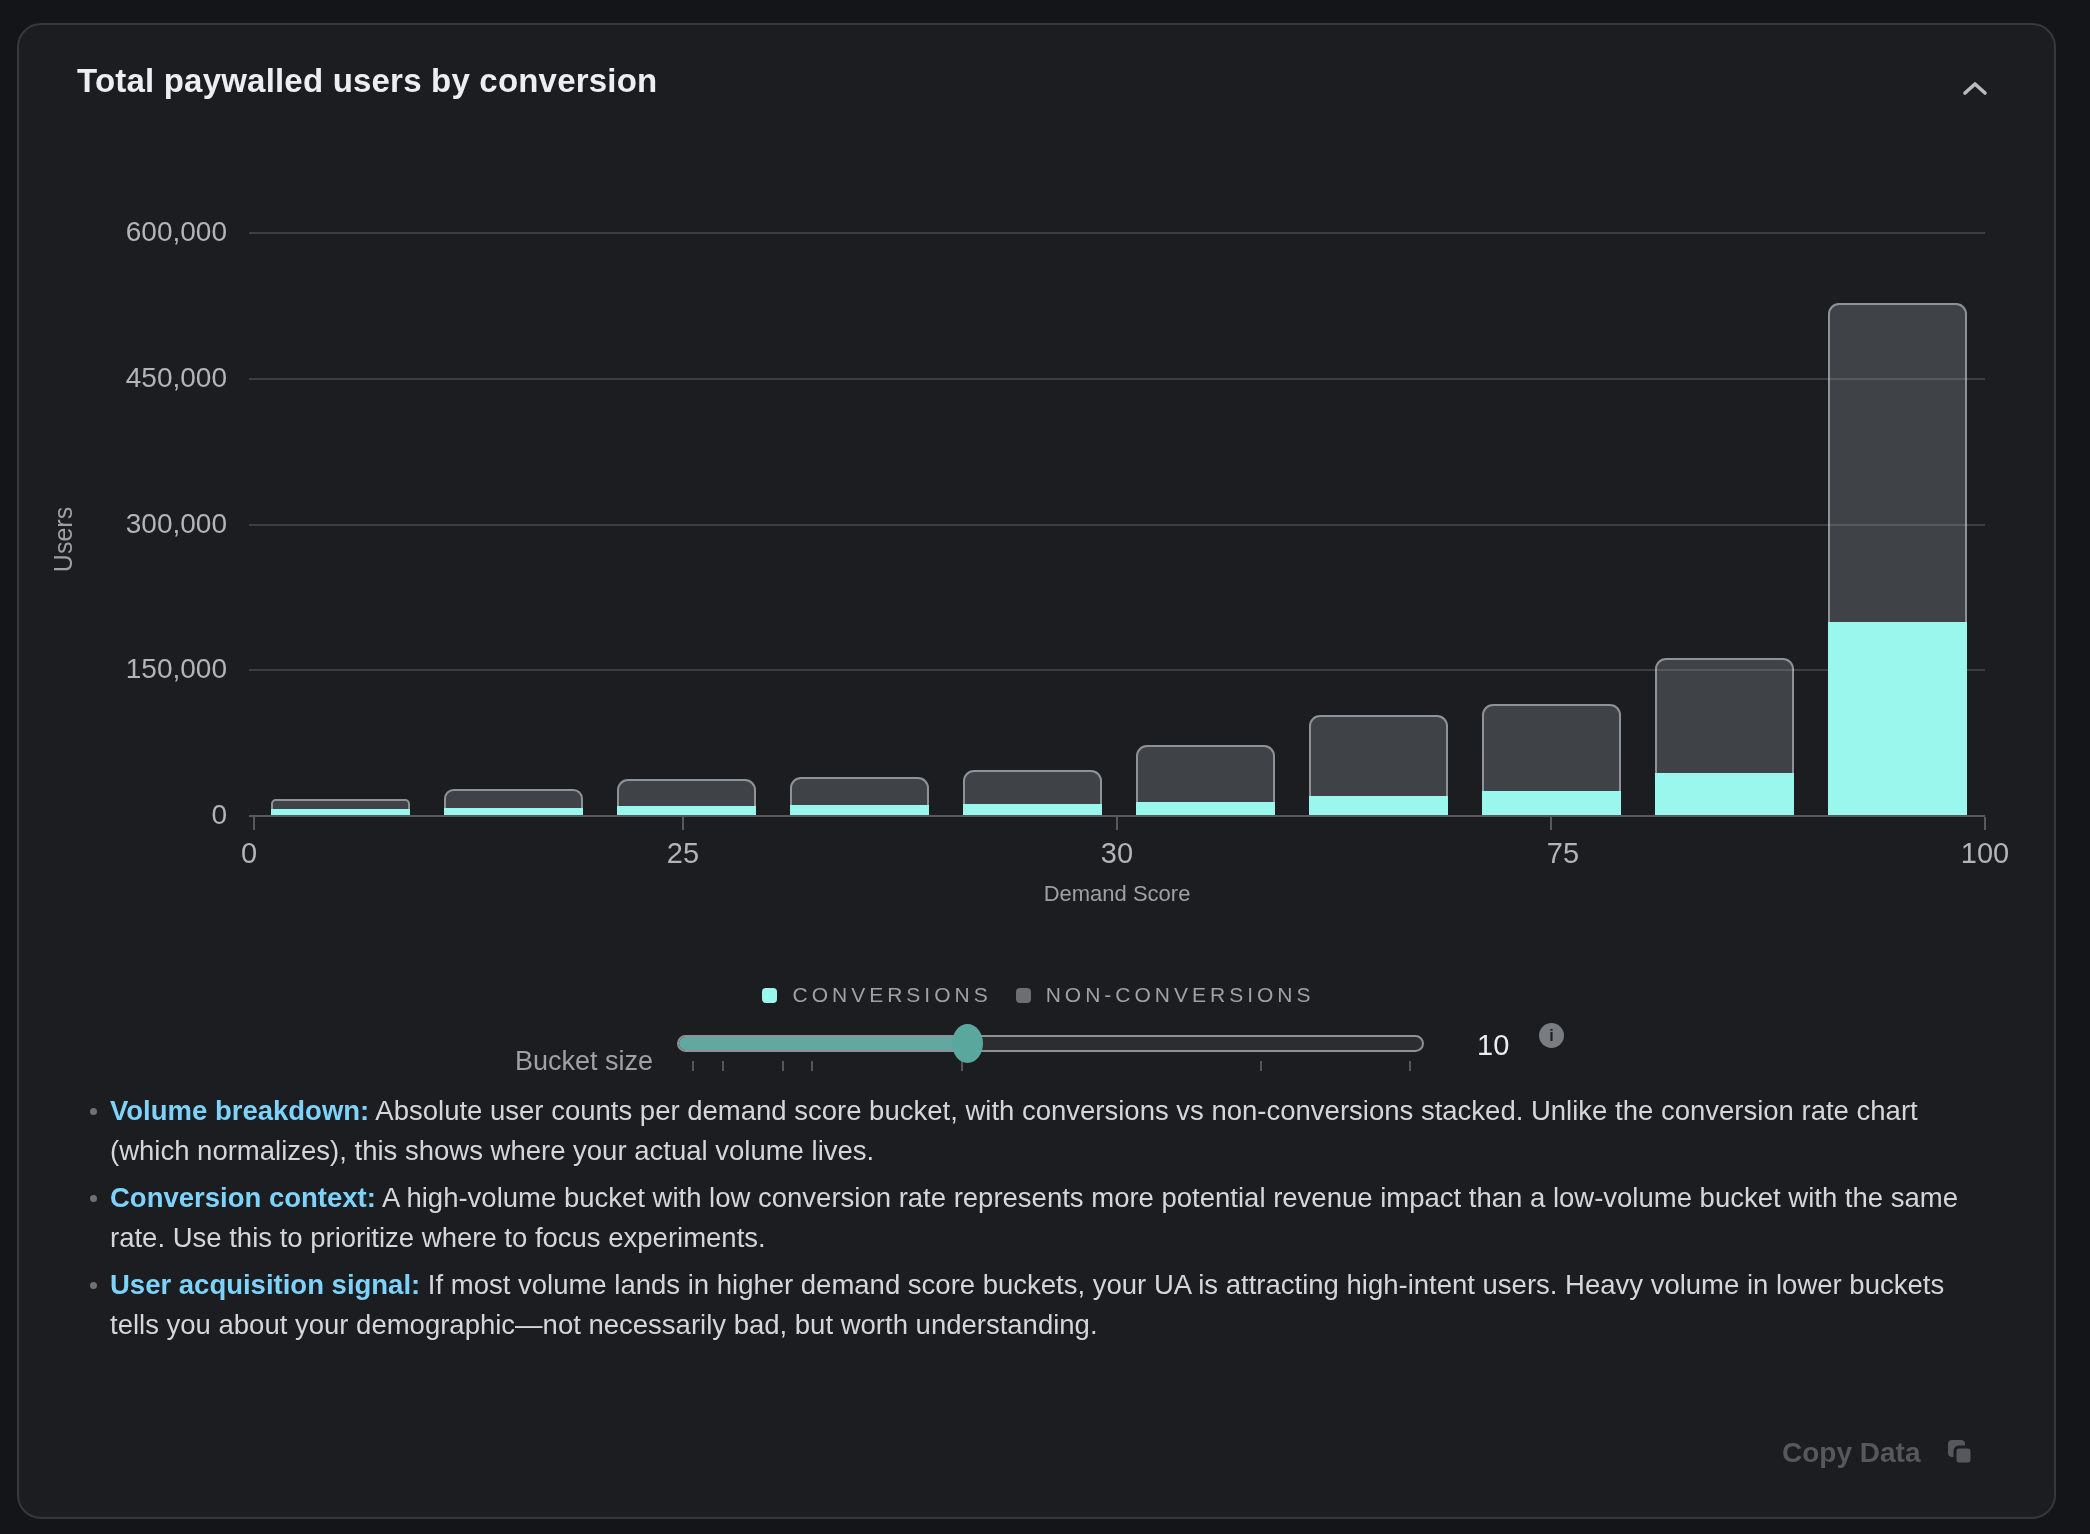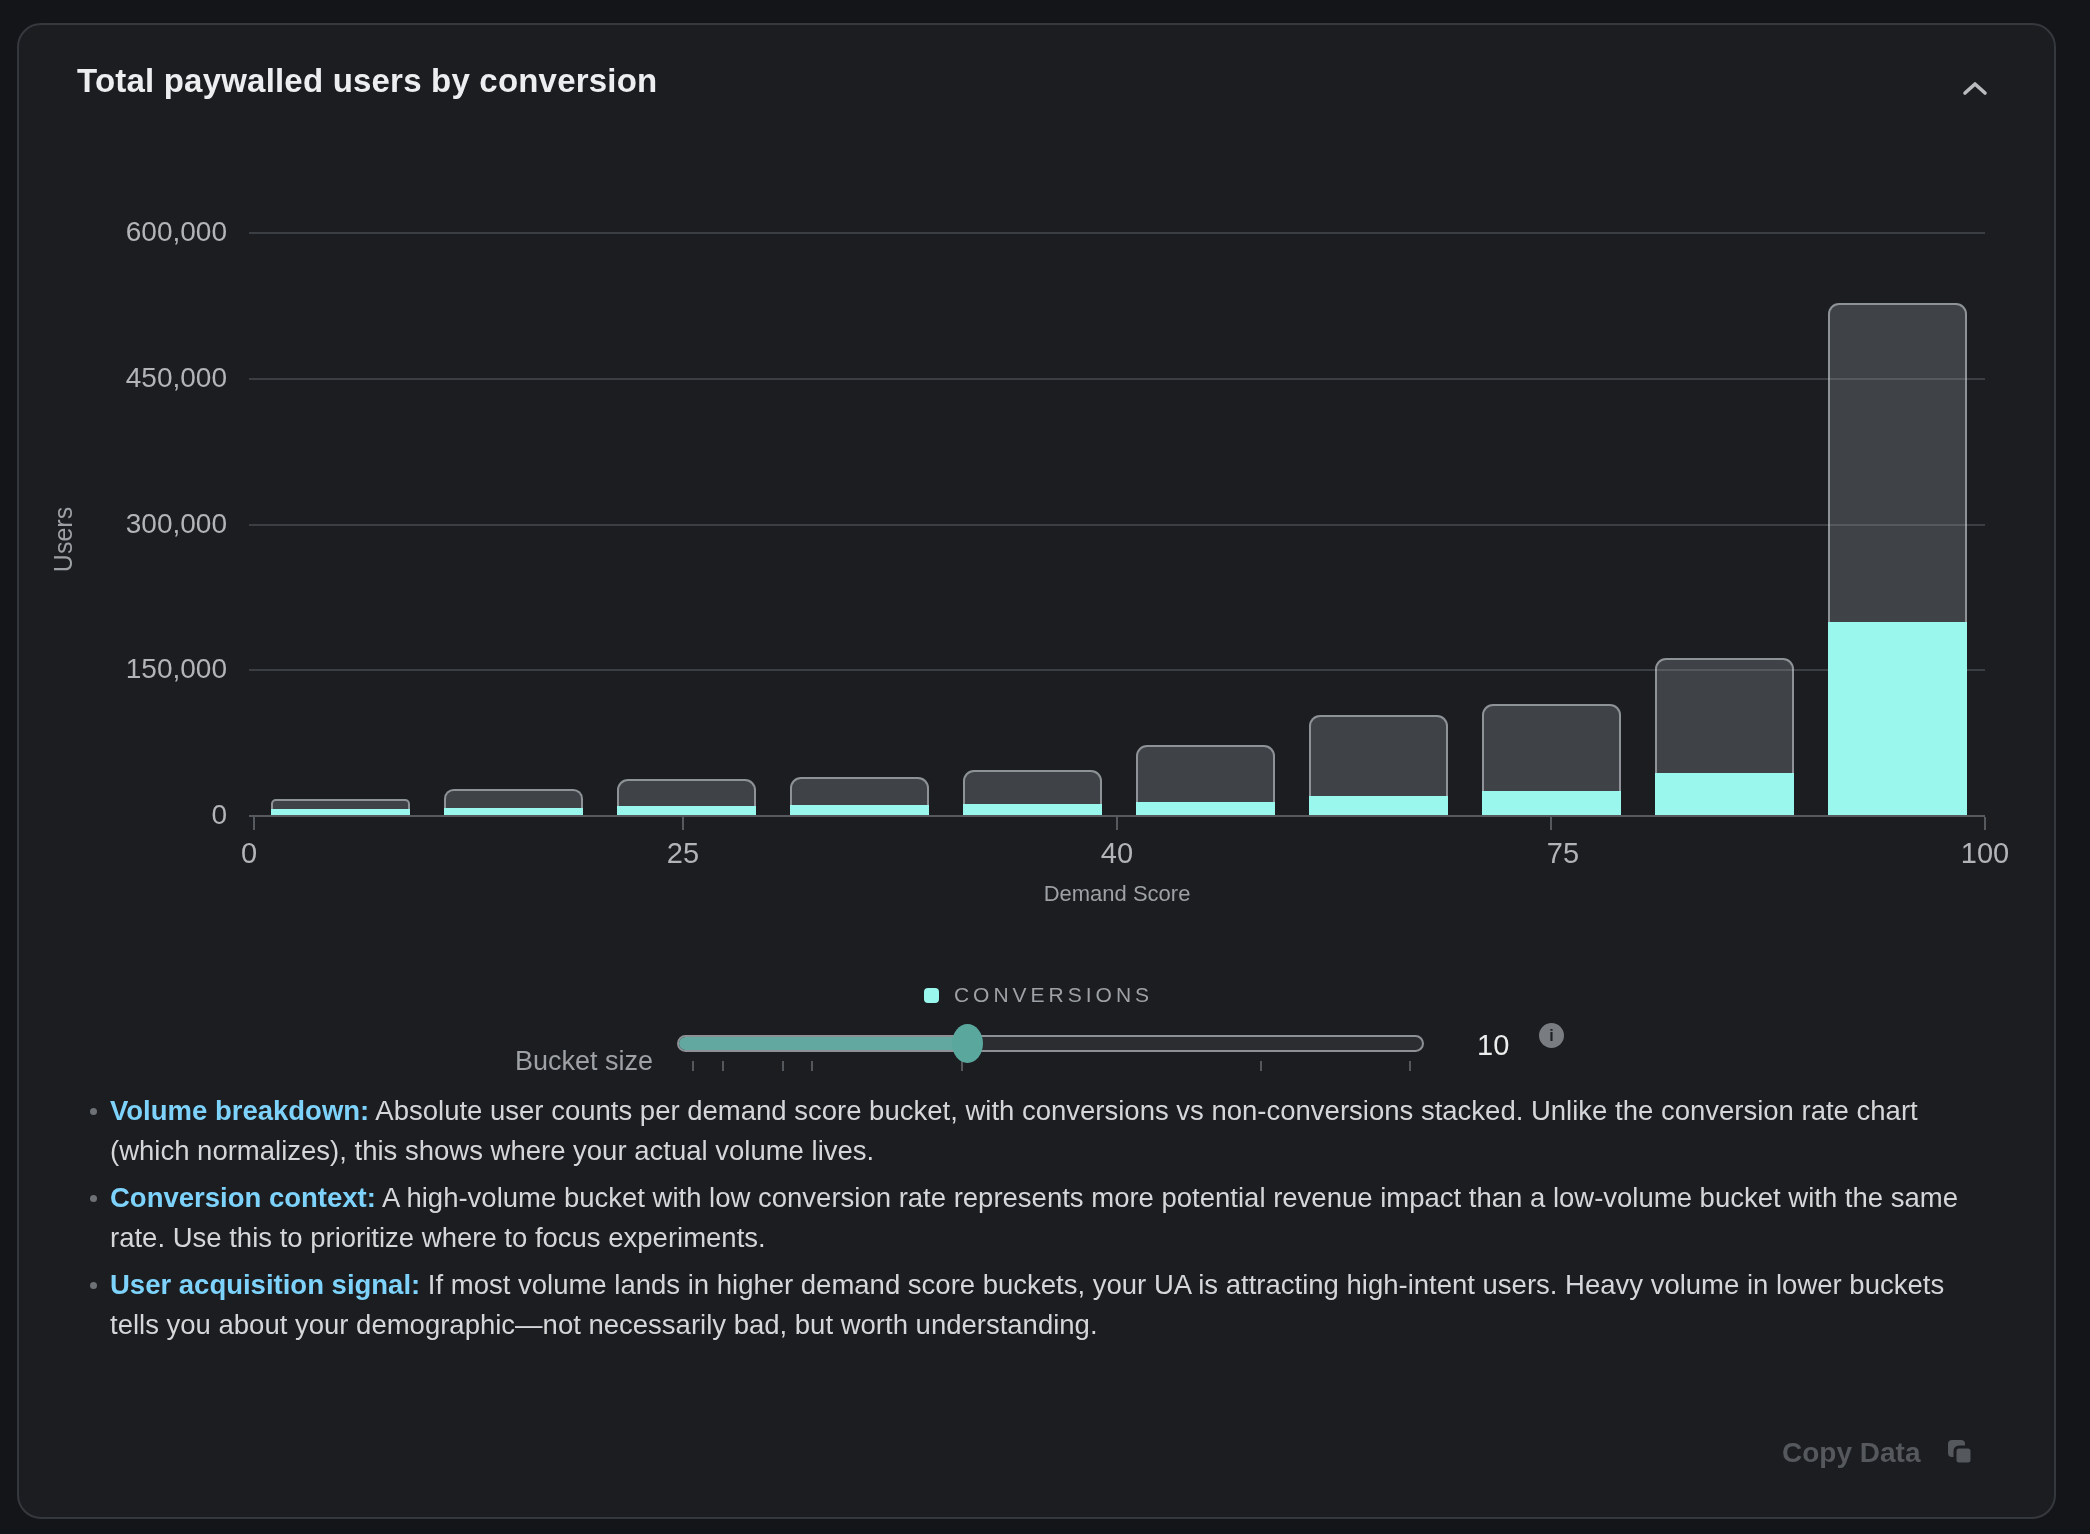--- a/index.html
+++ b/index.html
@@ -17,21 +17,21 @@
   .axisline{position:absolute;height:2px;background:#56595e;}
   .ytick-label{position:absolute;width:170px;text-align:right;font-size:28px;color:#b2b4b8;}
   .xtick-stub{position:absolute;width:2px;height:13px;background:#56595e;}
   .xtick-label{position:absolute;width:120px;text-align:center;font-size:29px;color:#b2b4b8;}
   .ylabel{position:absolute;font-size:25px;color:#9da0a4;transform:rotate(-90deg);white-space:nowrap;}
   .xlabel{position:absolute;width:400px;text-align:center;font-size:22px;color:#9da0a4;}
   .bar-seg-non{position:absolute;background:rgba(150,155,163,0.30);
     border:2px solid rgba(222,227,234,0.5);border-bottom:none;border-radius:11px 11px 0 0;}
   .bar-seg-conv{position:absolute;}
   
-  .legend{left:0;top:958px;width:2039px;display:flex;justify-content:center;align-items:center;gap:24px;flex-direction:column;}
+  .legend{left:0;top:958px;width:2039px;display:flex;justify-content:center;align-items:center;gap:24px;}
   .legend-item{display:flex;align-items:center;gap:15px;cursor:pointer;}
   .legend-swatch{width:15px;height:15px;border-radius:4px;}
   .legend-label{font-size:21px;letter-spacing:4px;color:#9ea1a5;font-weight:500;}
   
   .slider-label{left:383px;top:1021px;width:251px;text-align:right;font-size:27px;color:#9ea1a5;}
   .slider-track{left:658px;top:1010px;width:747px;height:17px;border-radius:9px;background:#2b2d31;
     border:2px solid #8d9095;cursor:pointer;}
   .slider-fill{position:absolute;left:0;top:0;height:100%;background:#62a8a0;border-radius:7px 0 0 7px;}
   .slider-thumb{left:933px;top:999px;width:31px;height:39px;border-radius:50%;background:#5aa79e;cursor:grab;}
   .slider-tick{position:absolute;top:1036px;width:2px;height:10px;background:#54575c;}
@@ -72,21 +72,21 @@
       <div class="ytick-label" style="left: 38px; top: 482.5px;">300,000</div>
       <div class="gridline" style="left: 230px; top: 352.75px; width: 1736px;"></div>
       <div class="ytick-label" style="left: 38px; top: 336.75px;">450,000</div>
       <div class="gridline" style="left: 230px; top: 207px; width: 1736px;"></div>
       <div class="ytick-label" style="left: 38px; top: 191px;">600,000</div>
       <div class="xtick-stub" style="left: 234px; top: 792px;"></div>
       <div class="xtick-label" style="left: 170px; top: 812px;">0</div>
       <div class="xtick-stub" style="left: 663px; top: 792px;"></div>
       <div class="xtick-label" style="left: 604px; top: 812px;">25</div>
       <div class="xtick-stub" style="left: 1097px; top: 792px;"></div>
-      <div class="xtick-label" style="left: 1038px; top: 812px;">40</div>
+      <div class="xtick-label" style="left: 1038px; top: 812px;">30</div>
       <div class="xtick-stub" style="left: 1531px; top: 792px;"></div>
       <div class="xtick-label" style="left: 1484px; top: 812px;">75</div>
       <div class="xtick-stub" style="left: 1965px; top: 792px;"></div>
       <div class="xtick-label" style="left: 1906px; top: 812px;">100</div>
       <div class="ylabel" style="left: 12px; top: 500px;">Users</div>
       <div class="xlabel" style="left: 898px; top: 856px;">Demand Score</div>
       <div class="bar-seg-conv" style="left: 252px; top: 784.17px; width: 139px; height: 5.83px; background: rgb(154, 247, 238);"></div>
       <div class="bar-seg-non" style="left: 252px; top: 774.453px; width: 139px; height: 9.71667px; border-radius: 4.85833px 4.85833px 0px 0px;"></div>
       <div class="bar-seg-conv" style="left: 425px; top: 783.198px; width: 139px; height: 6.80167px; background: rgb(154, 247, 238);"></div>
       <div class="bar-seg-non" style="left: 425px; top: 763.765px; width: 139px; height: 19.4333px; border-radius: 9.71667px 9.71667px 0px 0px;"></div>

